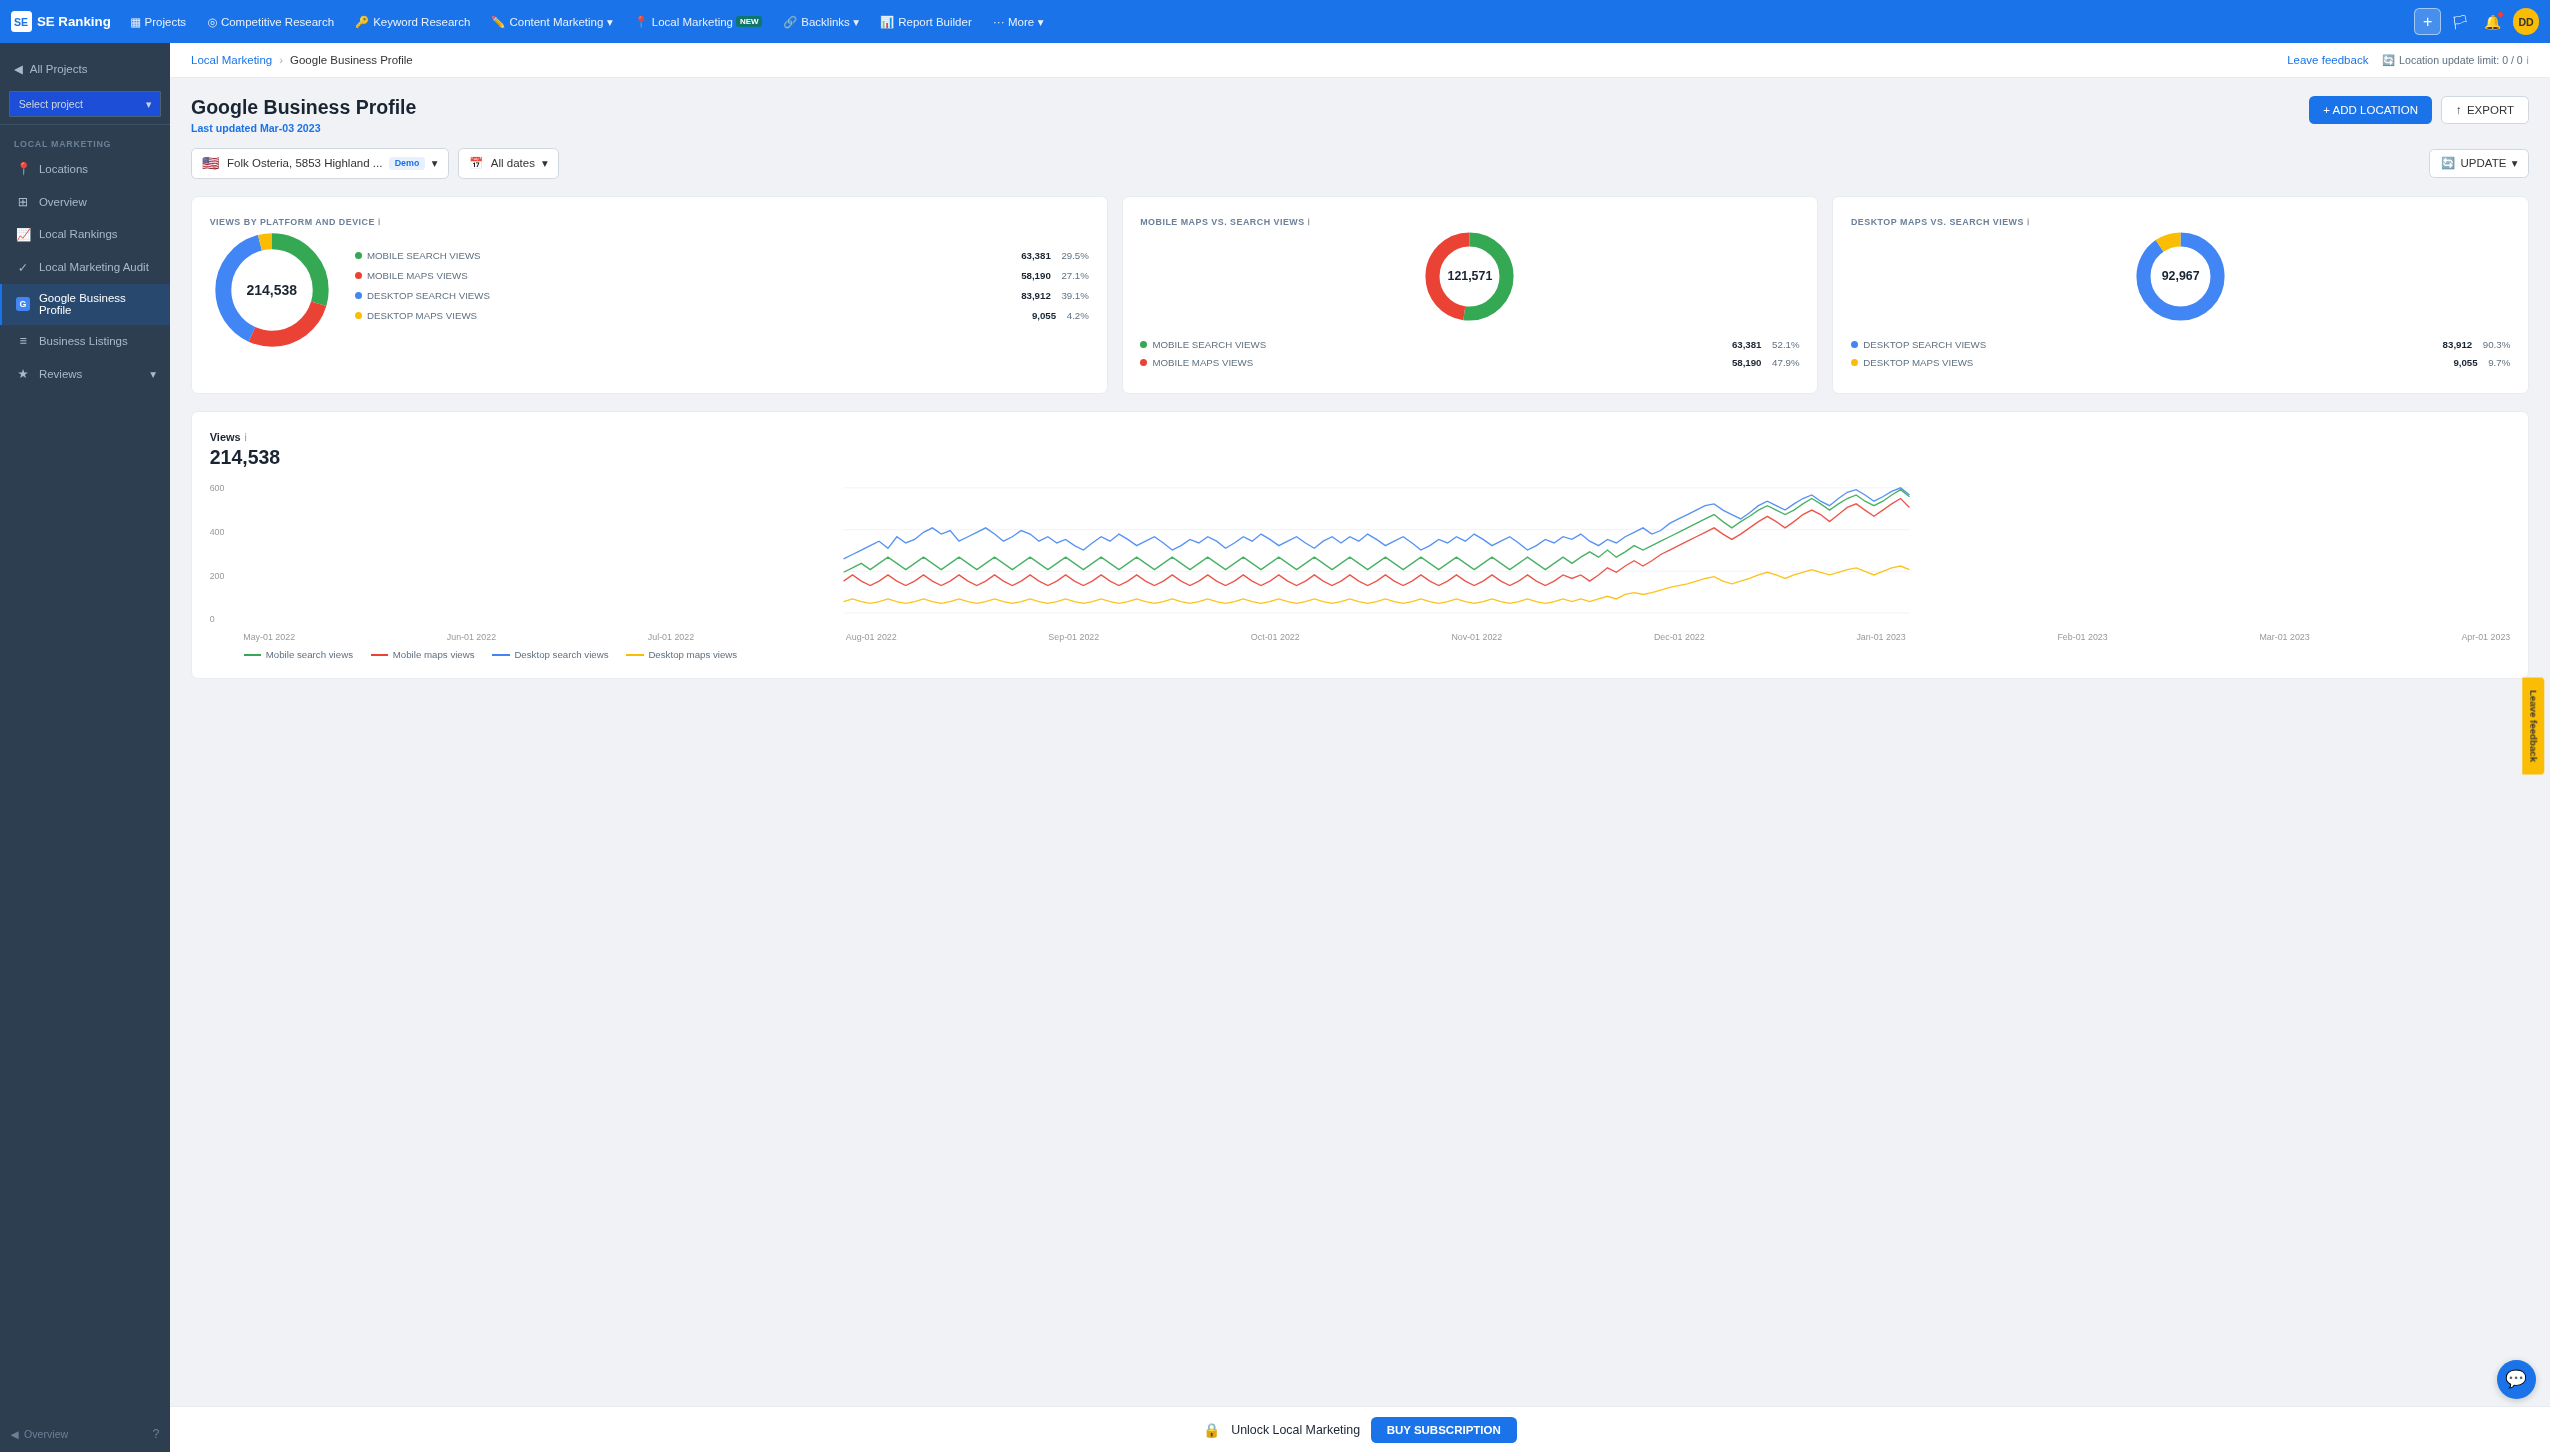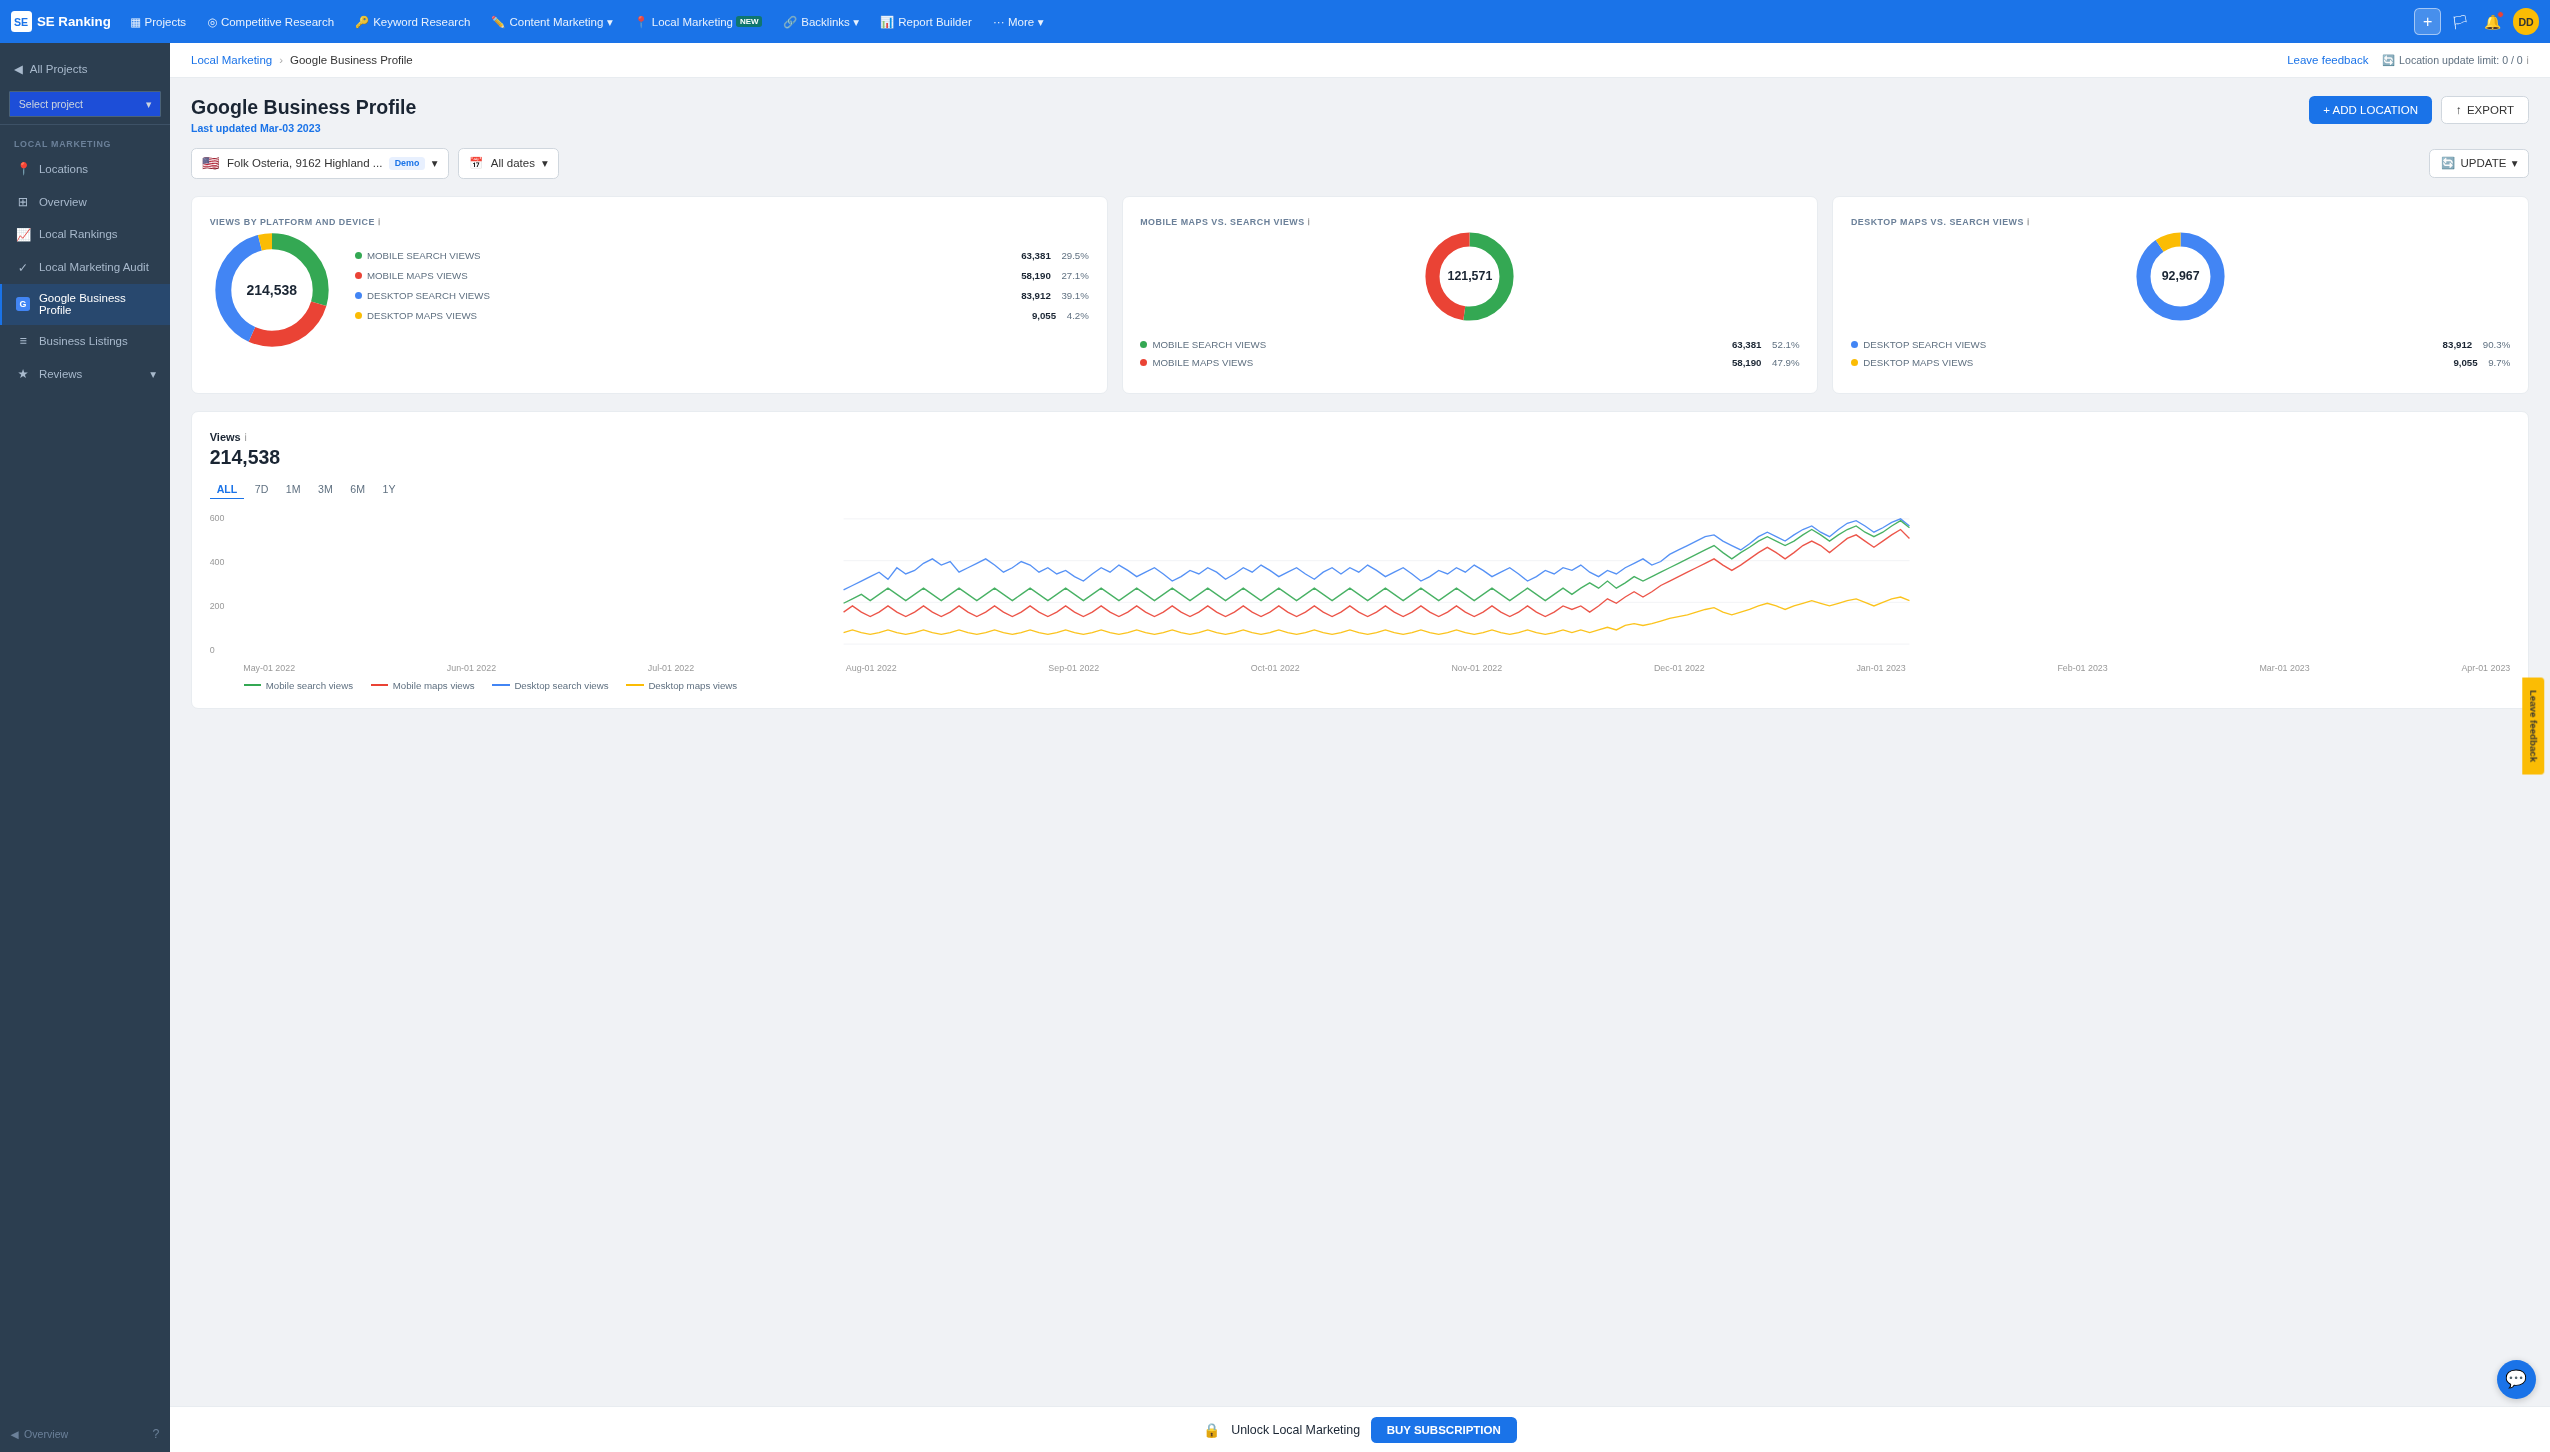--- a/index.html
+++ b/index.html
@@ -261,21 +261,21 @@
           <span>↑</span>
           <span>EXPORT</span>
         </button>
       </div>
     </div>
 
     <div class="filters-row">
       <div class="filters-left">
         <div class="location-select">
           <span class="flag">🇺🇸</span>
-          <span>Folk Osteria, 9162 Highland ...</span>
+          <span>Folk Osteria, 5853 Highland ...</span>
           <span class="demo-badge">Demo</span>
           <span>▾</span>
         </div>
         <div class="date-select">
           <span>📅</span>
           <span>All dates</span>
           <span>▾</span>
         </div>
       </div>
       <button class="btn-update">
@@ -428,28 +428,20 @@
       </div>
     </div>
 
     <div class="views-section">
       <div class="views-header">
         <div style="display:flex;align-items:center;gap:3.5px;">
           <span class="views-label">Views</span>
           <span style="color:#999;font-size:10.6px;">ℹ</span>
         </div>
         <div class="views-total">214,538</div>
-      </div>
-      <div class="time-tabs">
-        <button class="time-tab active">ALL</button>
-        <button class="time-tab">7D</button>
-        <button class="time-tab">1M</button>
-        <button class="time-tab">3M</button>
-        <button class="time-tab">6M</button>
-        <button class="time-tab">1Y</button>
       </div>
 
       <div style="display:flex;gap:7px;">
         <div style="display:flex;flex-direction:column;justify-content:space-between;padding:3.5px 3.5px 17.7px 0;min-width:26.6px;">
           <span class="chart-y-label">600</span>
           <span class="chart-y-label">400</span>
           <span class="chart-y-label">200</span>
           <span class="chart-y-label">0</span>
         </div>
         <div style="flex:1;position:relative;">

